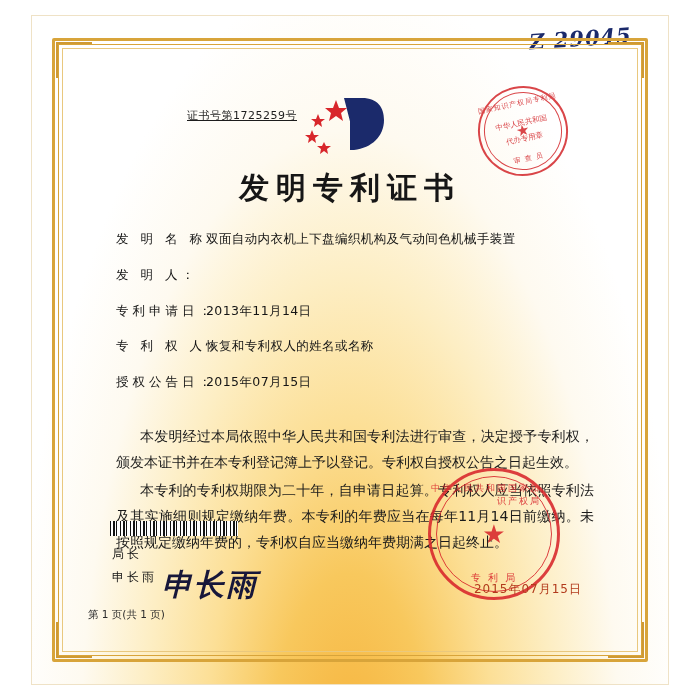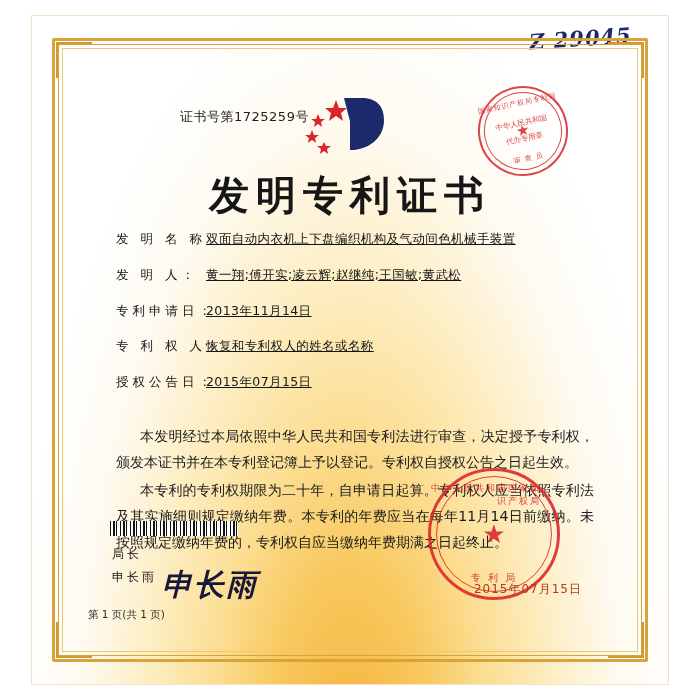--- a/index.html
+++ b/index.html
@@ -90,25 +90,26 @@
   .content {
     position: absolute;
     left: 56px;
     top: 56px;
     right: 56px;
     bottom: 56px;
   }
 
   .cert-no {
     position: absolute;
-    left: 92px;
+    left: 99px;
     top: 36px;
-    font-size: 13px;
+    font-size: 11px;
     color: #1d1d1d;
     letter-spacing: 0.5px;
+    text-decoration: underline;
   }
 
   
   .logo {
     position: absolute;
     left: 50%;
     top: 22px;
     transform: translateX(-50%);
     width: 104px;
     height: 62px;
@@ -168,21 +169,21 @@
     font-size: 7.5px;
   }
 
   .main-title {
     position: absolute;
     left: 0;
     right: 0;
     top: 96px;
     text-align: center;
     font-family: "DejaVu Serif", "Liberation Serif", serif;
-    font-size: 40px;
+    font-size: 30px;
     font-weight: bold;
     color: #161616;
     letter-spacing: 7px;
   }
 
   .fields {
     position: absolute;
     left: 28px;
     right: 16px;
     top: 158px;
@@ -197,21 +198,20 @@
   }
   .field-label {
     width: 90px;
     flex: 0 0 90px;
     letter-spacing: 4px;
     white-space: nowrap;
   }
   .field-value {
     flex: 1 1 auto;
     letter-spacing: 0.4px;
-    text-decoration: underline;
   }
 
   .paragraphs {
     position: absolute;
     left: 28px;
     right: 18px;
     top: 352px;
     font-size: 14px;
     line-height: 1.85;
     color: #1a1a1a;
@@ -366,21 +366,20 @@
 
       <div class="main-title">发明专利证书</div>
 
       <div class="fields">
         <div class="field-row">
           <div class="field-label">发 明 名 称：</div>
           <div class="field-value">双面自动内衣机上下盘编织机构及气动间色机械手装置</div>
         </div>
         <div class="field-row">
           <div class="field-label">发 明 人：</div>
-          <div class="field-value">黄一翔;傅开实;凌云辉;赵继纯;王国敏;黄武松</div>
         </div>
         <div class="field-row">
           <div class="field-label">专利申请日：</div>
           <div class="field-value">2013年11月14日</div>
         </div>
         <div class="field-row">
           <div class="field-label">专 利 权 人：</div>
           <div class="field-value">恢复和专利权人的姓名或名称</div>
         </div>
         <div class="field-row">

